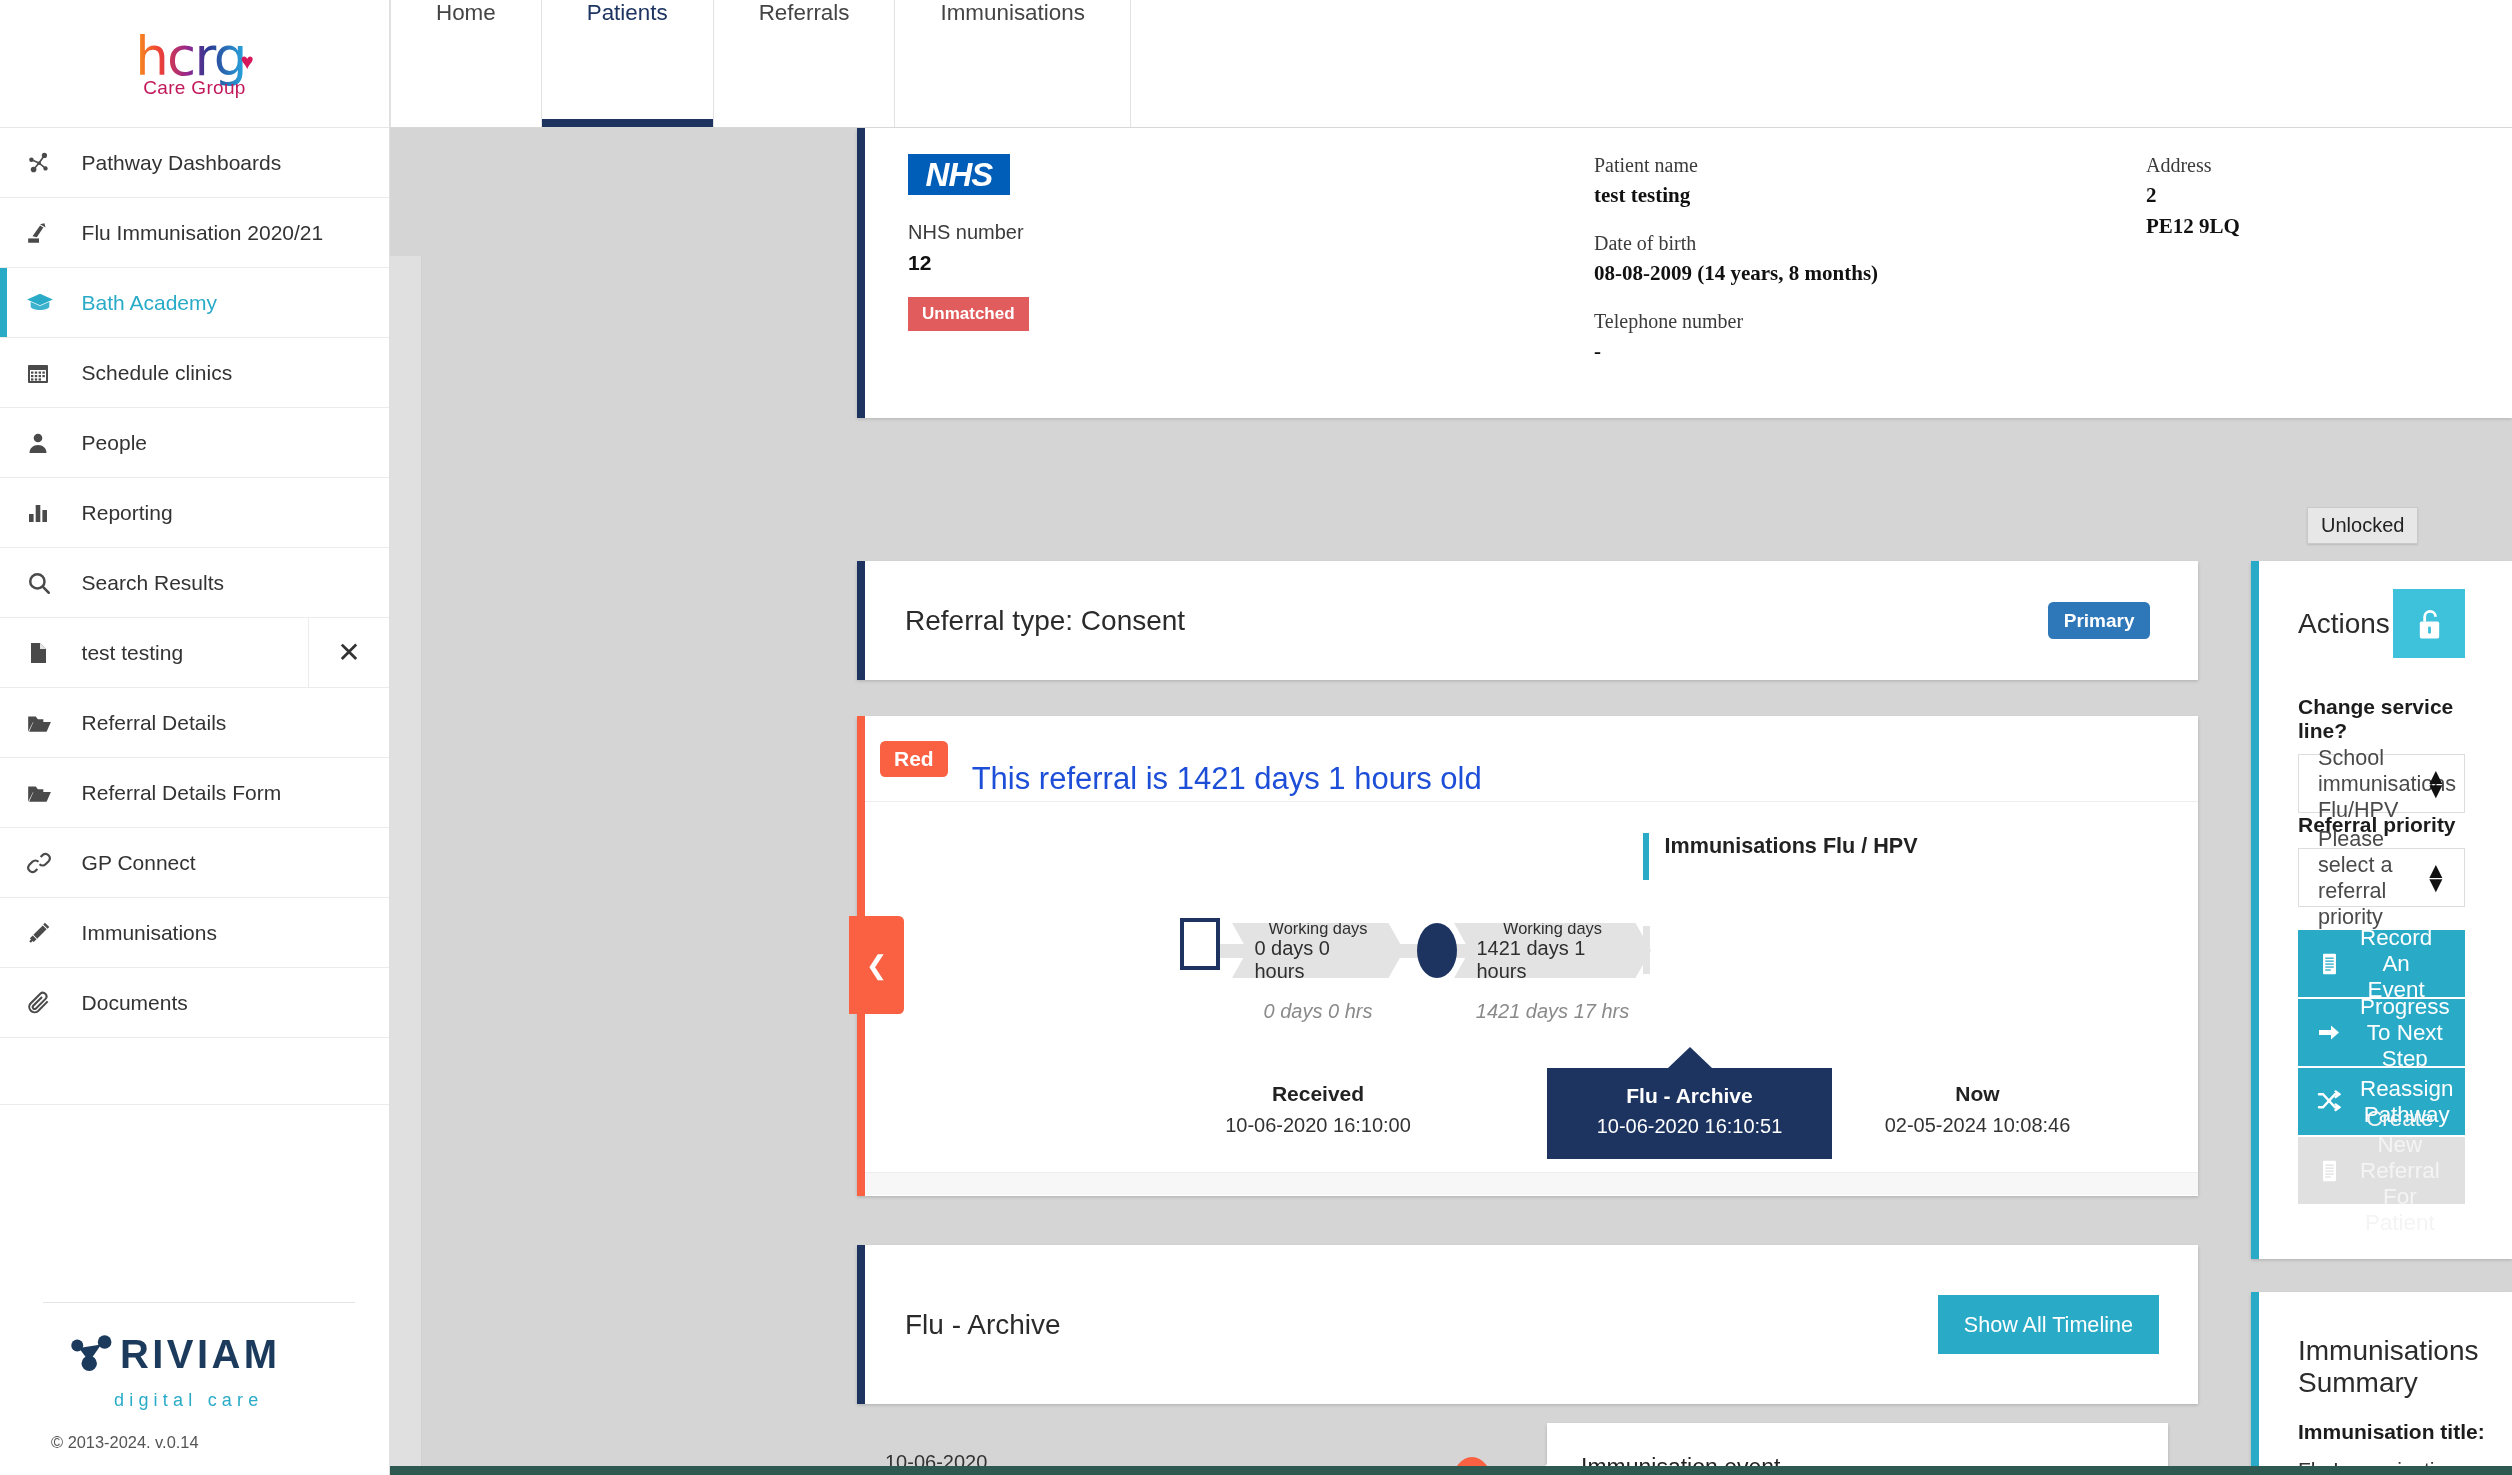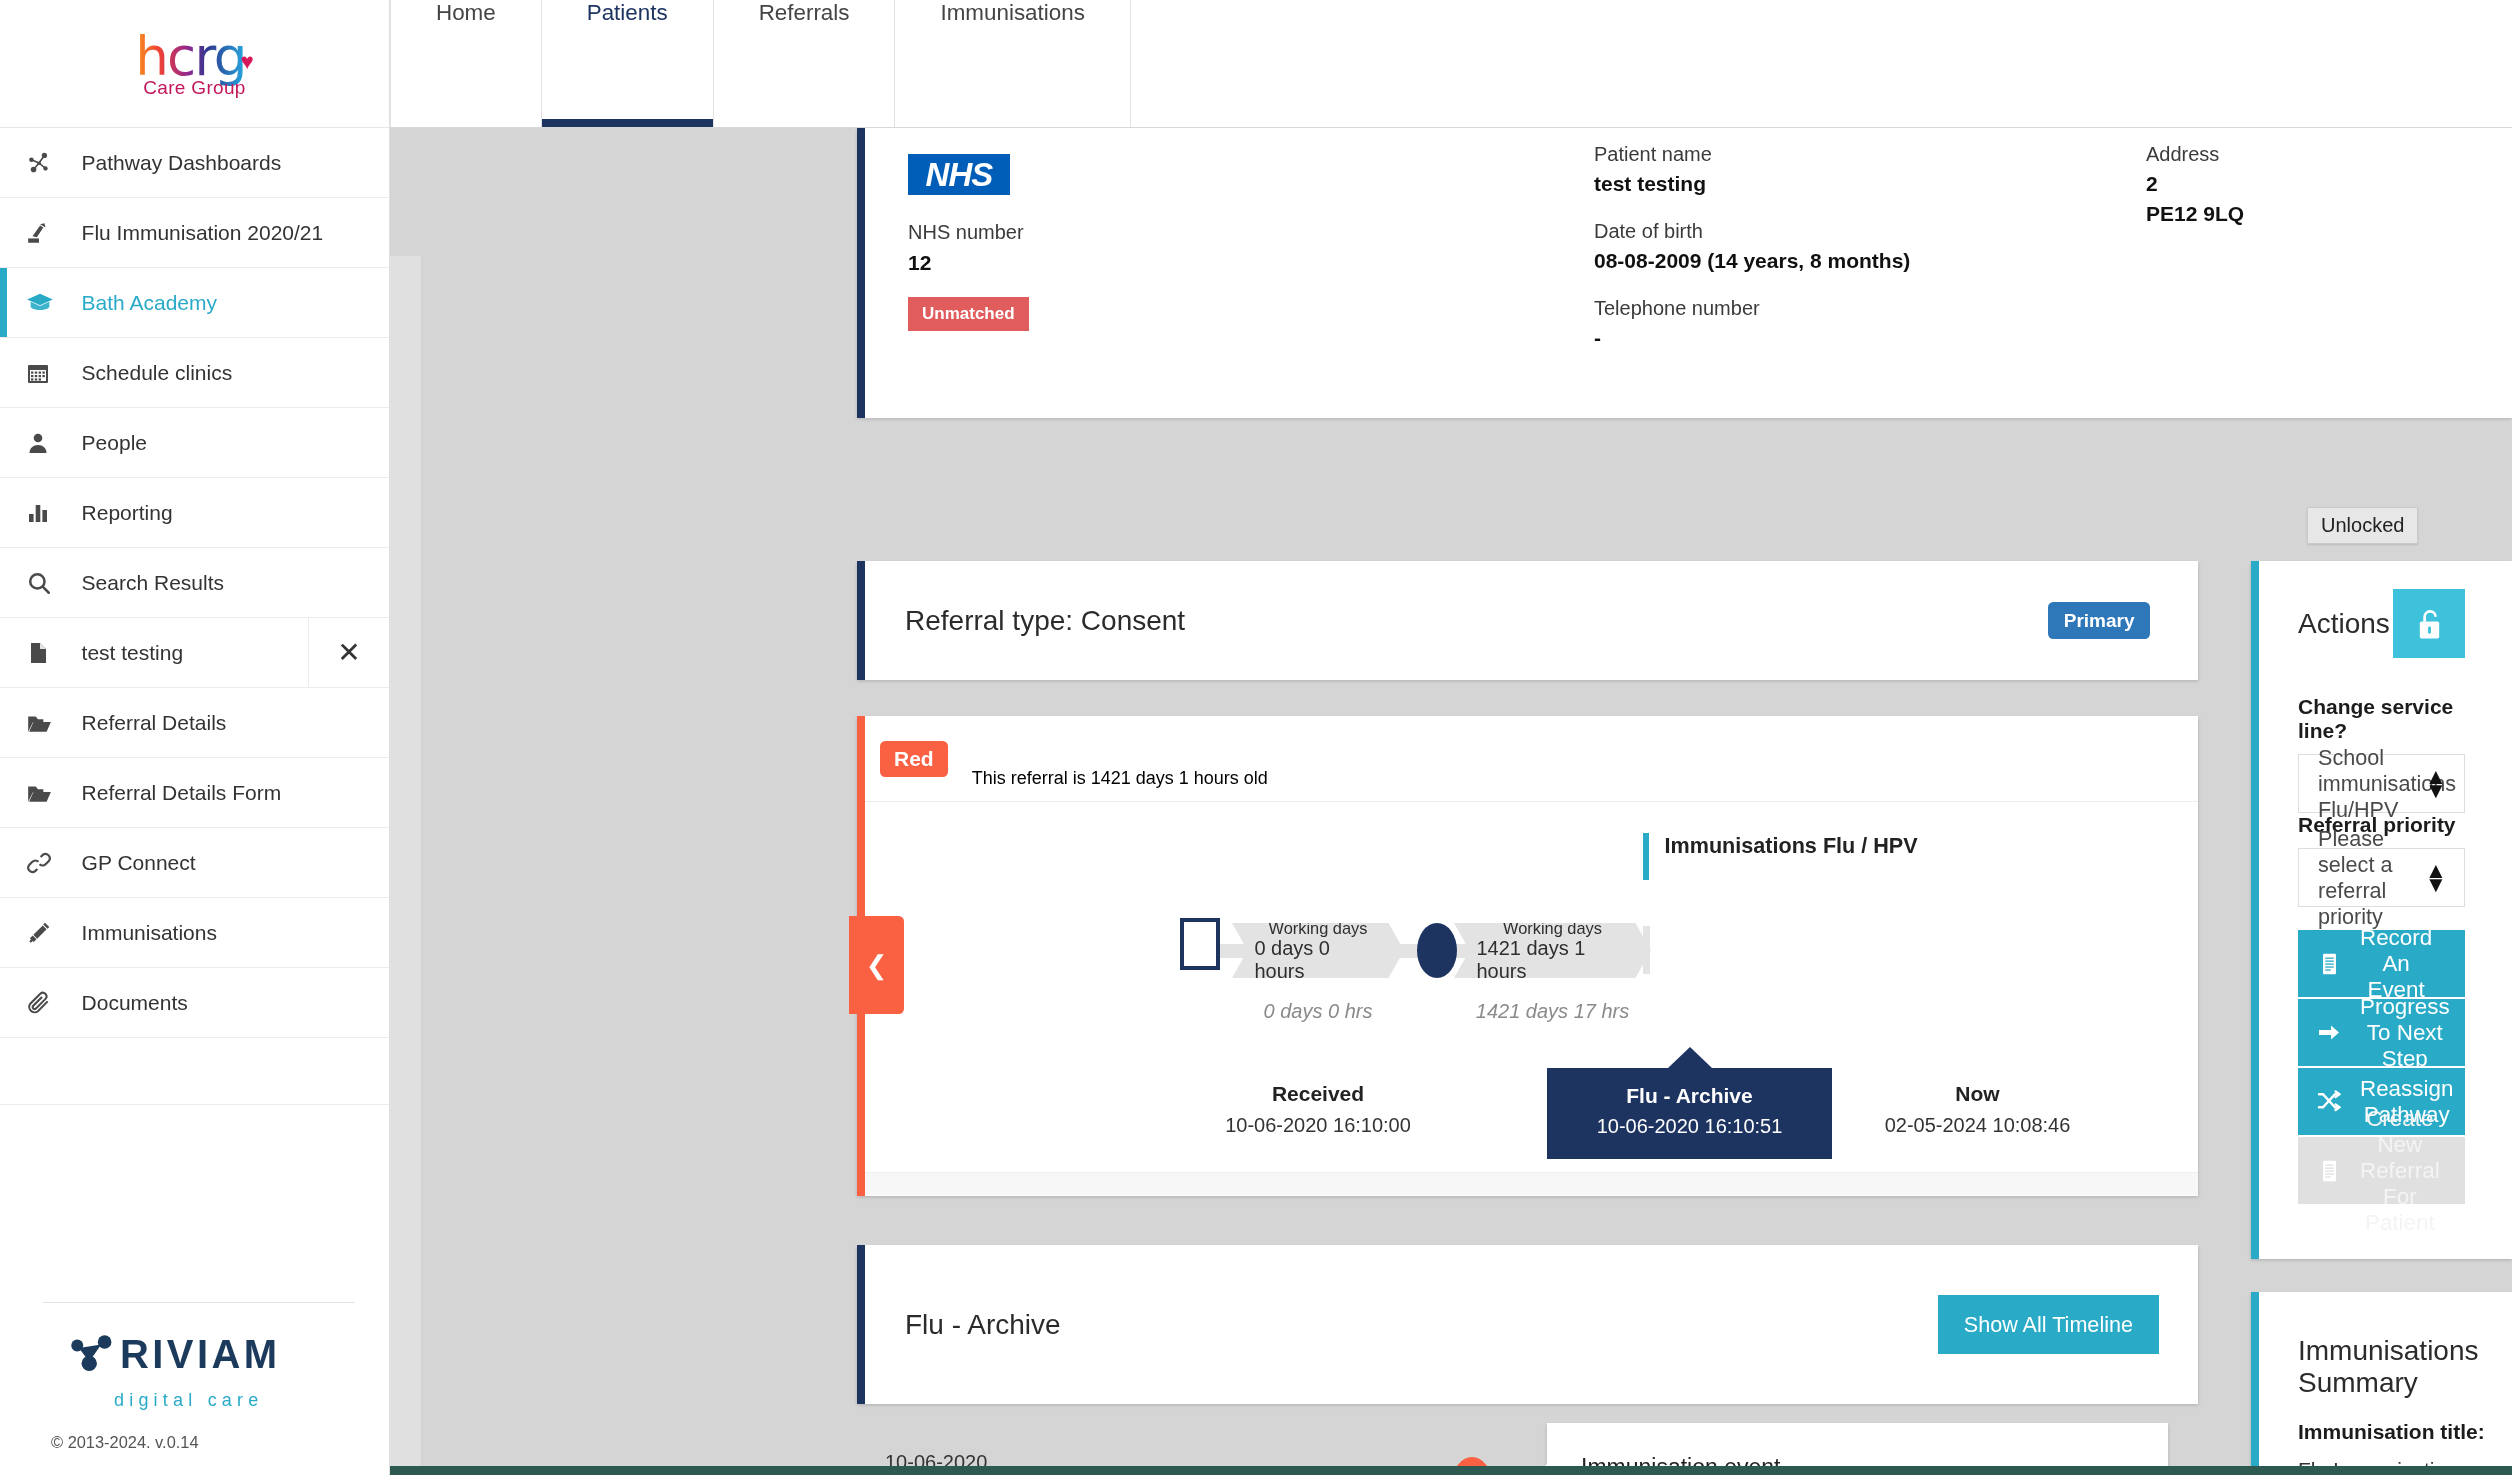--- a/index.html
+++ b/index.html
@@ -110,21 +110,21 @@
     font-size:33px; line-height:41px; text-align:center; letter-spacing:-0.9px;
   }
   .lbl-s { font-size:20px; color:#3b3b3b; }
   .val-b { font-size:21px; color:#111; font-weight:700; }
   .nhs-num-lbl { margin-top:26px; }
   .nhs-num-val { margin-top:7px; }
   .badge-unmatched {
     display:inline-block; margin-top: 22.4px; background:#e15c5c; color:#fff;
     font-size:17px; font-weight:700; padding:7px 14px; border-radius:0;
   }
-  .pcol { position:absolute; top:15px; }
+  .pcol { position:absolute; top:26px;font-family:Liberation Serif, serif; }
   .pfield { margin-bottom: 21px; }
   .pfield .lbl-s { display:block; }
   .pfield .val-b { display:block; margin-top:6px; }
   .pcol-name { left: 737px; width: 535px; }
   .pcol-addr { left: 1289px; width: 431px; }
   .pcol-ref { left: 1836px; right: 21px; }
   .ref-row { display:flex; justify-content:space-between; align-items:baseline; margin-bottom: 41px;}
 
   
   .tooltip-unlocked {
@@ -154,21 +154,21 @@
   }
   .tl-card::before { content:''; position:absolute; left:0; top:0; bottom:0; width:7.8px; background:#fa6142;}
   .tl-head {
     height: 86px; display:flex; align-items:center; padding-left:23px;
     border-bottom:0.9px solid #ededed;
   }
   .badge-red {
     background:#fa6142; color:#fff; font-size:21px; font-weight:700;
     padding:6px 14px; border-radius:5.2px;
   }
-  .tl-head-txt { font-size:18px; color:#000000; margin-left: 24px; font-weight:400;margin-top:40px;}
+  .tl-head-txt { font-size:31px; color:#1d4ed8; margin-left: 24px; font-weight:400;margin-top:40px;}
 
   .tl-collapse {
     position:absolute; left: -7.8px; top: 200px; width: 55px; height: 98px;
     background:#fa6142; color:#fff; display:flex; align-items:center; justify-content:center;
     font-size:26px; cursor:pointer; border-radius: 0 5.2px 5.2px 0;
   }
 
   .tl-body { position:relative; height: 393px; }
   .tl-pathlabel {
     position:absolute; left: 786px; top: 31px;

